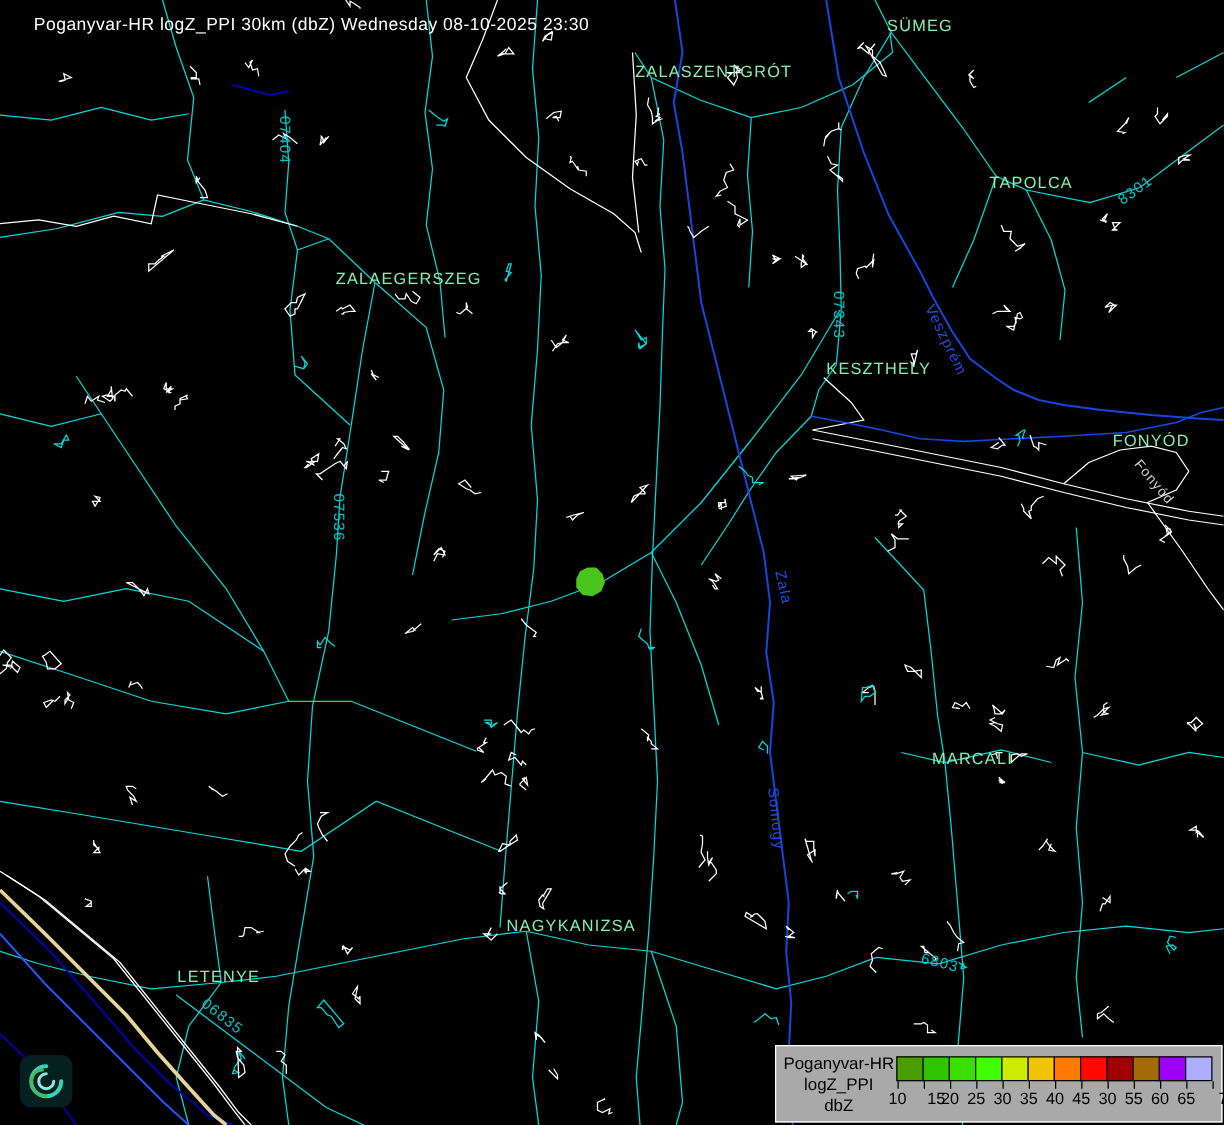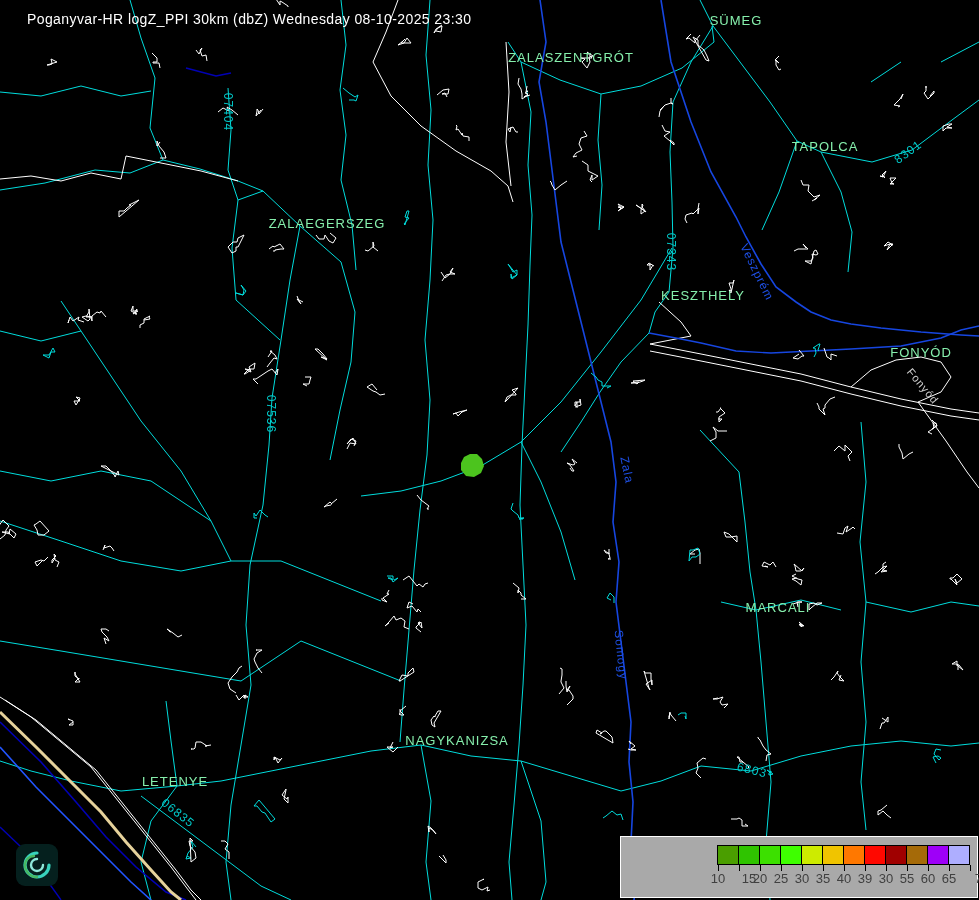--- a/index.html
+++ b/index.html
@@ -19,21 +19,21 @@
   .whitelbl{position:absolute;color:#cfcfcf;font-size:11px;letter-spacing:1px;
         white-space:nowrap;}
   #legend{position:absolute;left:620px;top:836px;width:358px;height:62px;
           background:#a9a9a9;border:1px solid #ffffff;box-sizing:border-box;}
   #legend .ptext{position:absolute;left:4px;top:5px;width:92px;text-align:center;
           color:#000;font-size:13.5px;line-height:17px;}
   #legend .swatches{position:absolute;left:97px;top:8px;height:20px;display:flex;}
   #legend .swatch{width:20px;height:18px;border:1px solid #000;margin-left:-1px;}
   #legend .tickline{position:absolute;top:28px;width:1px;height:6px;background:#000;}
   #legend .ticklbl{position:absolute;top:34px;transform:translateX(-50%);
-          color:#404040;font-size:13px;}
+          color:#000000;font-size:13px;}
   #logo{position:absolute;left:16px;top:844px;width:42px;height:42px;}
 </style>
 </head>
 <body>
 
 <div id="stage">
 
   <svg id="map" width="979" height="900" viewBox="0 0 979 900">
     <g id="g-cyan">
         <polyline points="0,190 45,183 95,170 130,173 163,160 200,169 238,181 263,191 300,226" fill="none" stroke="#00dcdc" stroke-width="1"></polyline>
@@ -272,20 +272,25 @@
     <span class="roadnum" style="left:178px;top:813px;transform:translate(-50%,-50%) rotate(38deg)">06835</span>
     <span class="roadnum" style="left:752px;top:770px;transform:translate(-50%,-50%) rotate(14deg)">6803</span>
 
     <span class="regionlbl" style="left:627px;top:470px;transform:translate(-50%,-50%) rotate(78deg)">Zala</span>
     <span class="regionlbl" style="left:621px;top:655px;transform:translate(-50%,-50%) rotate(84deg)">Somogy</span>
     <span class="regionlbl" style="left:757px;top:272px;transform:translate(-50%,-50%) rotate(64deg)">Veszprém</span>
     <span class="whitelbl" style="left:923px;top:386px;transform:translate(-50%,-50%) rotate(50deg)">Fonyód</span>
   </div>
 
   <div id="legend">
+    <div class="ptext">
+      <div>Poganyvar-HR</div>
+      <div>logZ_PPI</div>
+      <div>dbZ</div>
+    </div>
     <div class="swatches">
         <div class="swatch" style="background: rgb(74, 158, 0);"></div>
         <div class="swatch" style="background: rgb(47, 196, 0);"></div>
         <div class="swatch" style="background: rgb(60, 224, 0);"></div>
         <div class="swatch" style="background: rgb(62, 255, 0);"></div>
         <div class="swatch" style="background: rgb(205, 235, 0);"></div>
         <div class="swatch" style="background: rgb(240, 196, 0);"></div>
         <div class="swatch" style="background: rgb(255, 120, 0);"></div>
         <div class="swatch" style="background: rgb(255, 8, 0);"></div>
         <div class="swatch" style="background: rgb(160, 0, 0);"></div>
@@ -302,21 +307,21 @@
         <span class="ticklbl" style="left: 139px;">20</span>
         <span class="tickline" style="left: 160px;"></span>
         <span class="ticklbl" style="left: 160px;">25</span>
         <span class="tickline" style="left: 181px;"></span>
         <span class="ticklbl" style="left: 181px;">30</span>
         <span class="tickline" style="left: 202px;"></span>
         <span class="ticklbl" style="left: 202px;">35</span>
         <span class="tickline" style="left: 223px;"></span>
         <span class="ticklbl" style="left: 223px;">40</span>
         <span class="tickline" style="left: 244px;"></span>
-        <span class="ticklbl" style="left: 244px;">39</span>
+        <span class="ticklbl" style="left: 244px;">45</span>
         <span class="tickline" style="left: 265px;"></span>
         <span class="ticklbl" style="left: 265px;">30</span>
         <span class="tickline" style="left: 286px;"></span>
         <span class="ticklbl" style="left: 286px;">55</span>
         <span class="tickline" style="left: 307px;"></span>
         <span class="ticklbl" style="left: 307px;">60</span>
         <span class="tickline" style="left: 328px;"></span>
         <span class="ticklbl" style="left: 328px;">65</span>
         <span class="tickline" style="left: 349px;"></span>
         <span class="ticklbl" style="left: 349px; margin-left: 12px;">70</span>

